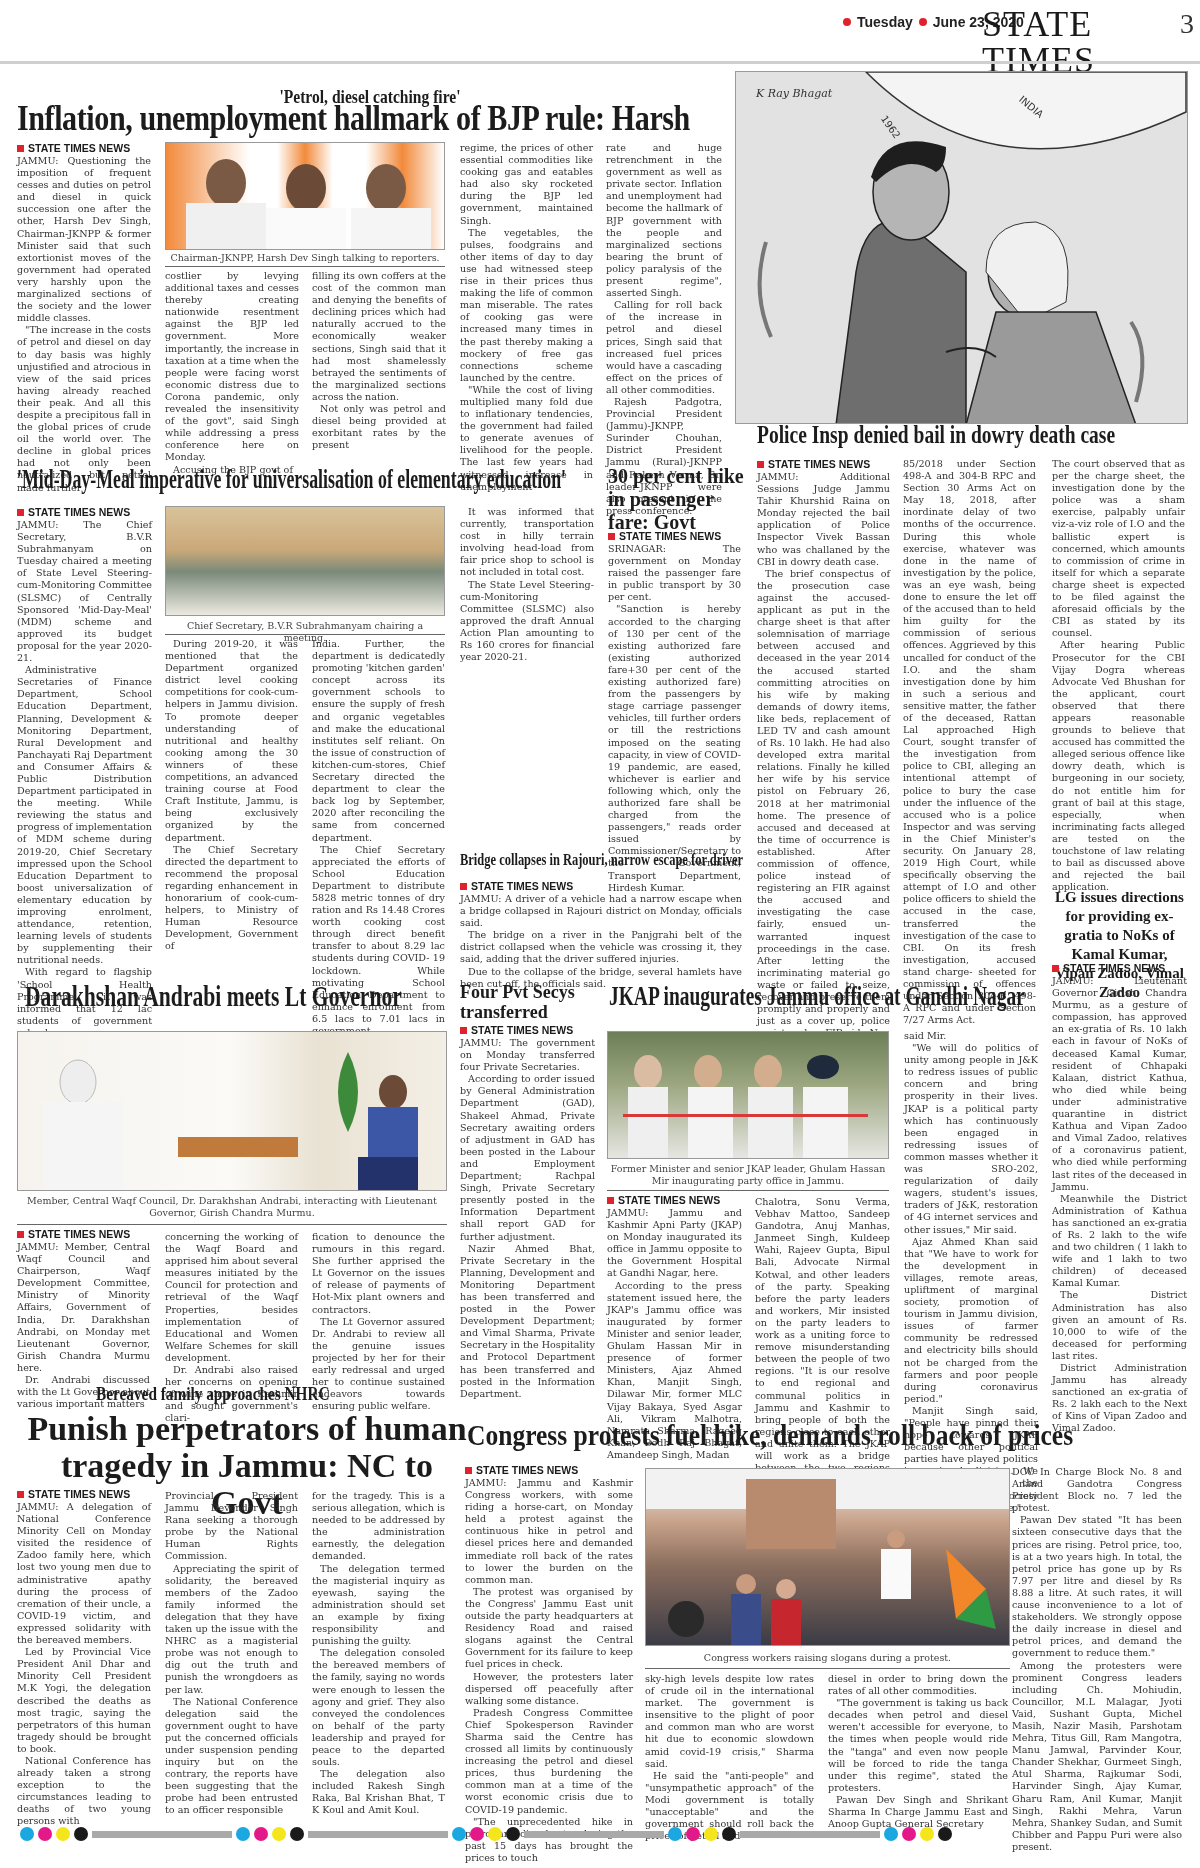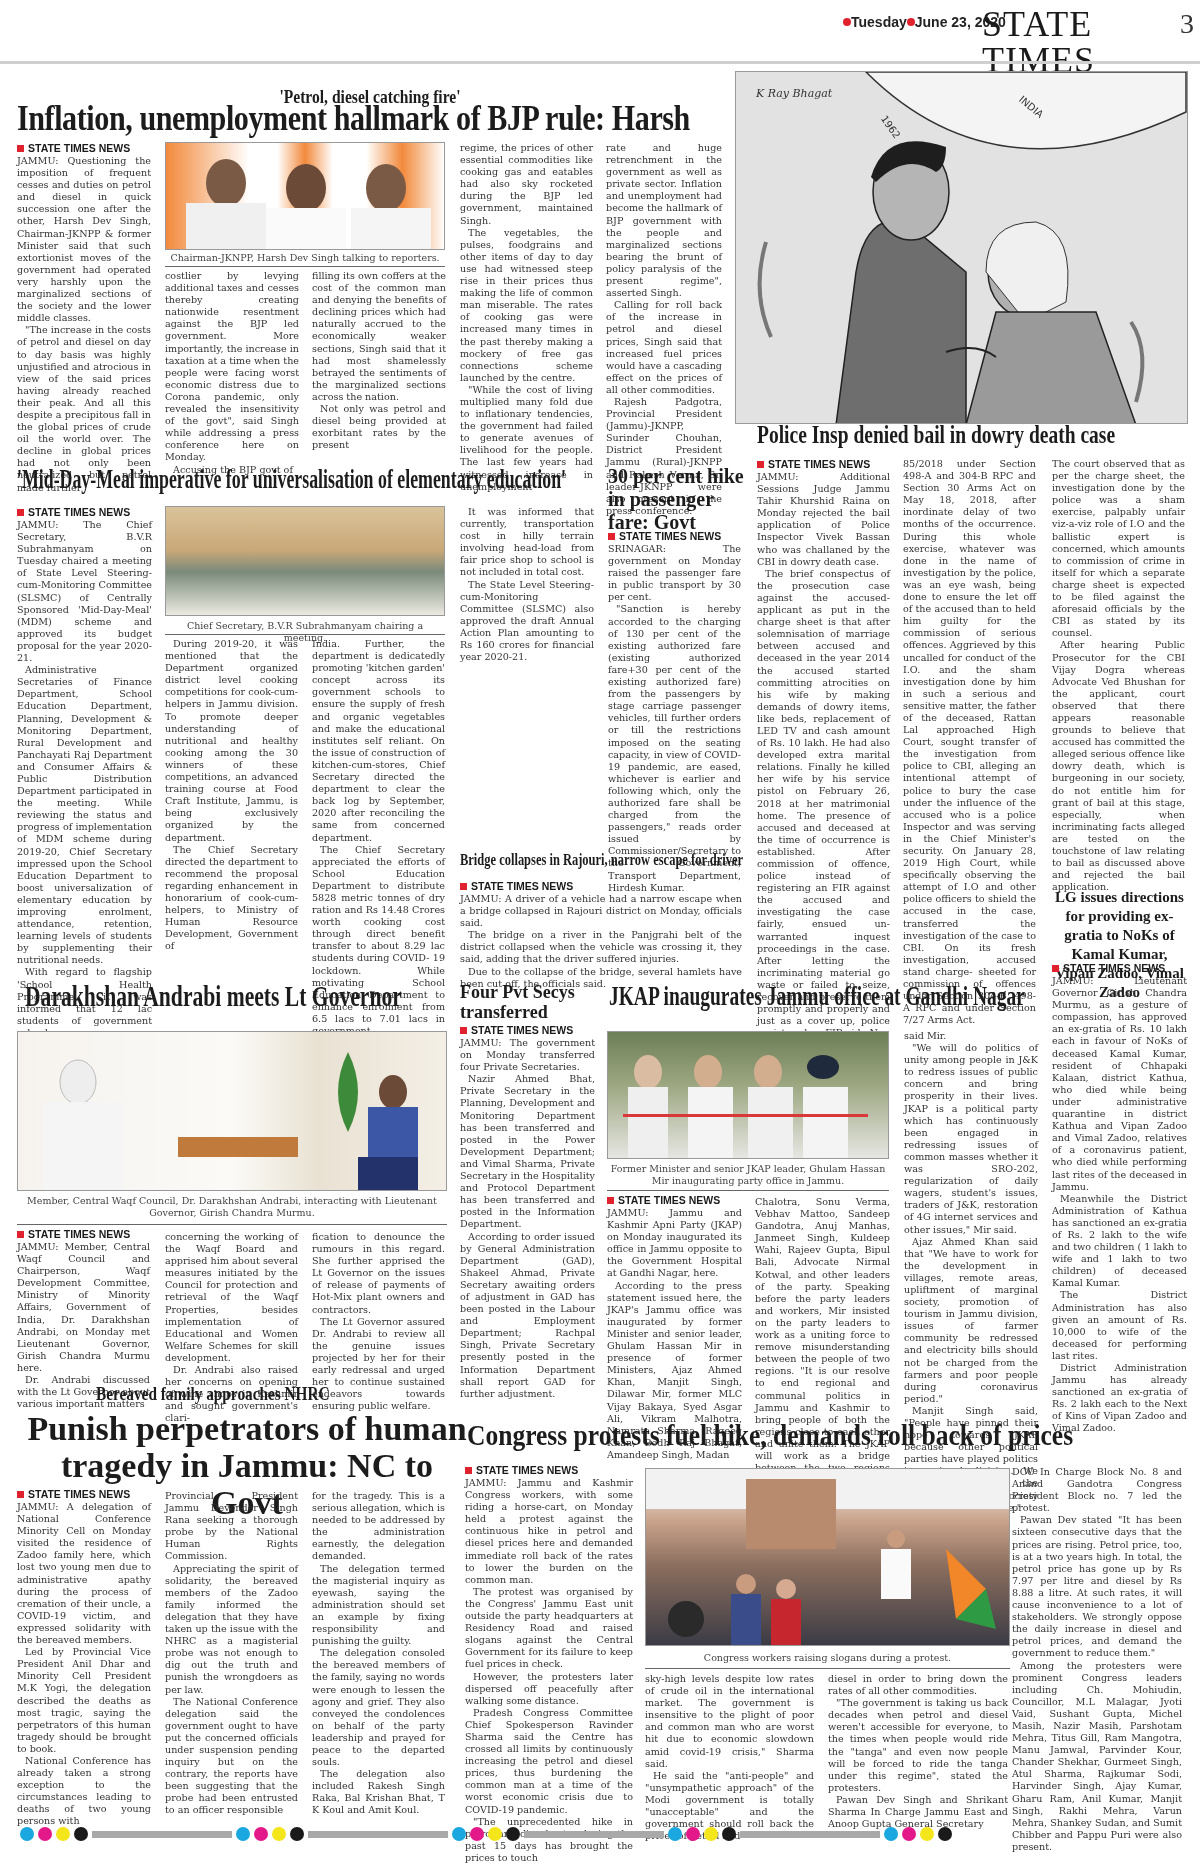--- a/index.html
+++ b/index.html
@@ -1,19 +1,19 @@
 <!DOCTYPE html>
 <html><head>
 <meta charset="utf-8">
 <style>
 *{box-sizing:border-box;margin:0;padding:0}
 html,body{width:1200px;height:1868px;background:#fff;overflow:hidden}
 body{position:relative;font-family:"DejaVu Serif","Liberation Serif",serif;color:#2a2a2a}
 .abs{position:absolute}
-.mast-date{font-family:"Liberation Sans",sans-serif;font-weight:bold;font-size:14px;color:#222;display:flex;align-items:center;}
+.mast-date{font-family:"Liberation Sans",sans-serif;font-weight:bold;font-size:14px;color:#222;display:flex;align-items:center;gap:6px}
 .dot{display:inline-block;width:8px;height:8px;border-radius:50%;background:#e0222e}
 .mast-logo{font-family:"Liberation Serif",serif;font-size:36px;letter-spacing:1px;color:#1a1a1a;line-height:1}
 .mast-page{font-family:"Liberation Serif",serif;font-size:28px;color:#333}
 .topline{height:3px;background:#cfcfcf}
 .kicker{font-family:"Liberation Serif",serif;font-weight:bold;font-size:19px;color:#1c1c1c;text-align:center;transform:scaleX(.82);transform-origin:center}
 .hl{font-family:"Liberation Serif",serif;font-weight:bold;color:#1c1c1c;line-height:1.05;white-space:nowrap}
 .byline{font-family:"Liberation Sans",sans-serif;font-weight:bold;font-size:10.5px;color:#1a1a1a;display:flex;align-items:center;gap:4px;margin-bottom:1px}
 .byline .sq{display:inline-block;width:7px;height:7px;background:#e0222e}
 .col{font-size:9.6px;line-height:12.1px;text-align:justify;color:#333;hyphens:auto}
 .col p{text-indent:8px}
@@ -221,22 +221,22 @@
   </div>
 
 <div class="abs hl" style="left:460px;top:982px;width:135px;font-size:18px;white-space:normal;line-height:20px">Four Pvt Secys transferred</div>
 <div class="abs" style="left:460px;top:1024px;width:135px">
   <div class="byline">
       <span class="sq"></span>
       <span>STATE TIMES NEWS</span>
     </div>
   <div class="col">
       <p class="first">JAMMU: The government on Monday transferred four Private Secretaries.</p>
+      <p>According to order issued by General Administration Department (GAD), Shakeel Ahmad, Private Secretary awaiting orders of adjustment in GAD has been posted in the Labour and Employment Department; Rachpal Singh, Private Secretary presently posted in the Information Department shall report GAD for further adjustment.</p>
       <p>Nazir Ahmed Bhat, Private Secretary in the Planning, Development and Monitoring Department has been transferred and posted in the Power Development Department; and Vimal Sharma, Private Secretary in the Hospitality and Protocol Department has been transferred and posted in the Information Department.</p>
-      <p>According to order issued by General Administration Department (GAD), Shakeel Ahmad, Private Secretary awaiting orders of adjustment in GAD has been posted in the Labour and Employment Department; Rachpal Singh, Private Secretary presently posted in the Information Department shall report GAD for further adjustment.</p>
     </div>
 </div>
 
 <div class="abs hl" style="left:609px;top:982px;font-size:27px;transform:scaleX(.72);transform-origin:left">JKAP inaugurates Jammu office at Gandhi Nagar</div>
 <div class="abs photo" style="left:607px;top:1031px;width:282px;height:128px;background:linear-gradient(180deg,#6d7f57 0%,#9aa57e 40%,#e6e6e2 100%)">
   <svg width="282" height="128">
     <ellipse cx="40" cy="40" rx="14" ry="17" fill="#d9bca2"></ellipse>
       <rect x="20" y="55" width="40" height="73" fill="#efefef"></rect>
     <ellipse cx="100" cy="40" rx="14" ry="17" fill="#d2ad8e"></ellipse>
       <rect x="80" y="55" width="45" height="73" fill="#f4f4f4"></rect>

